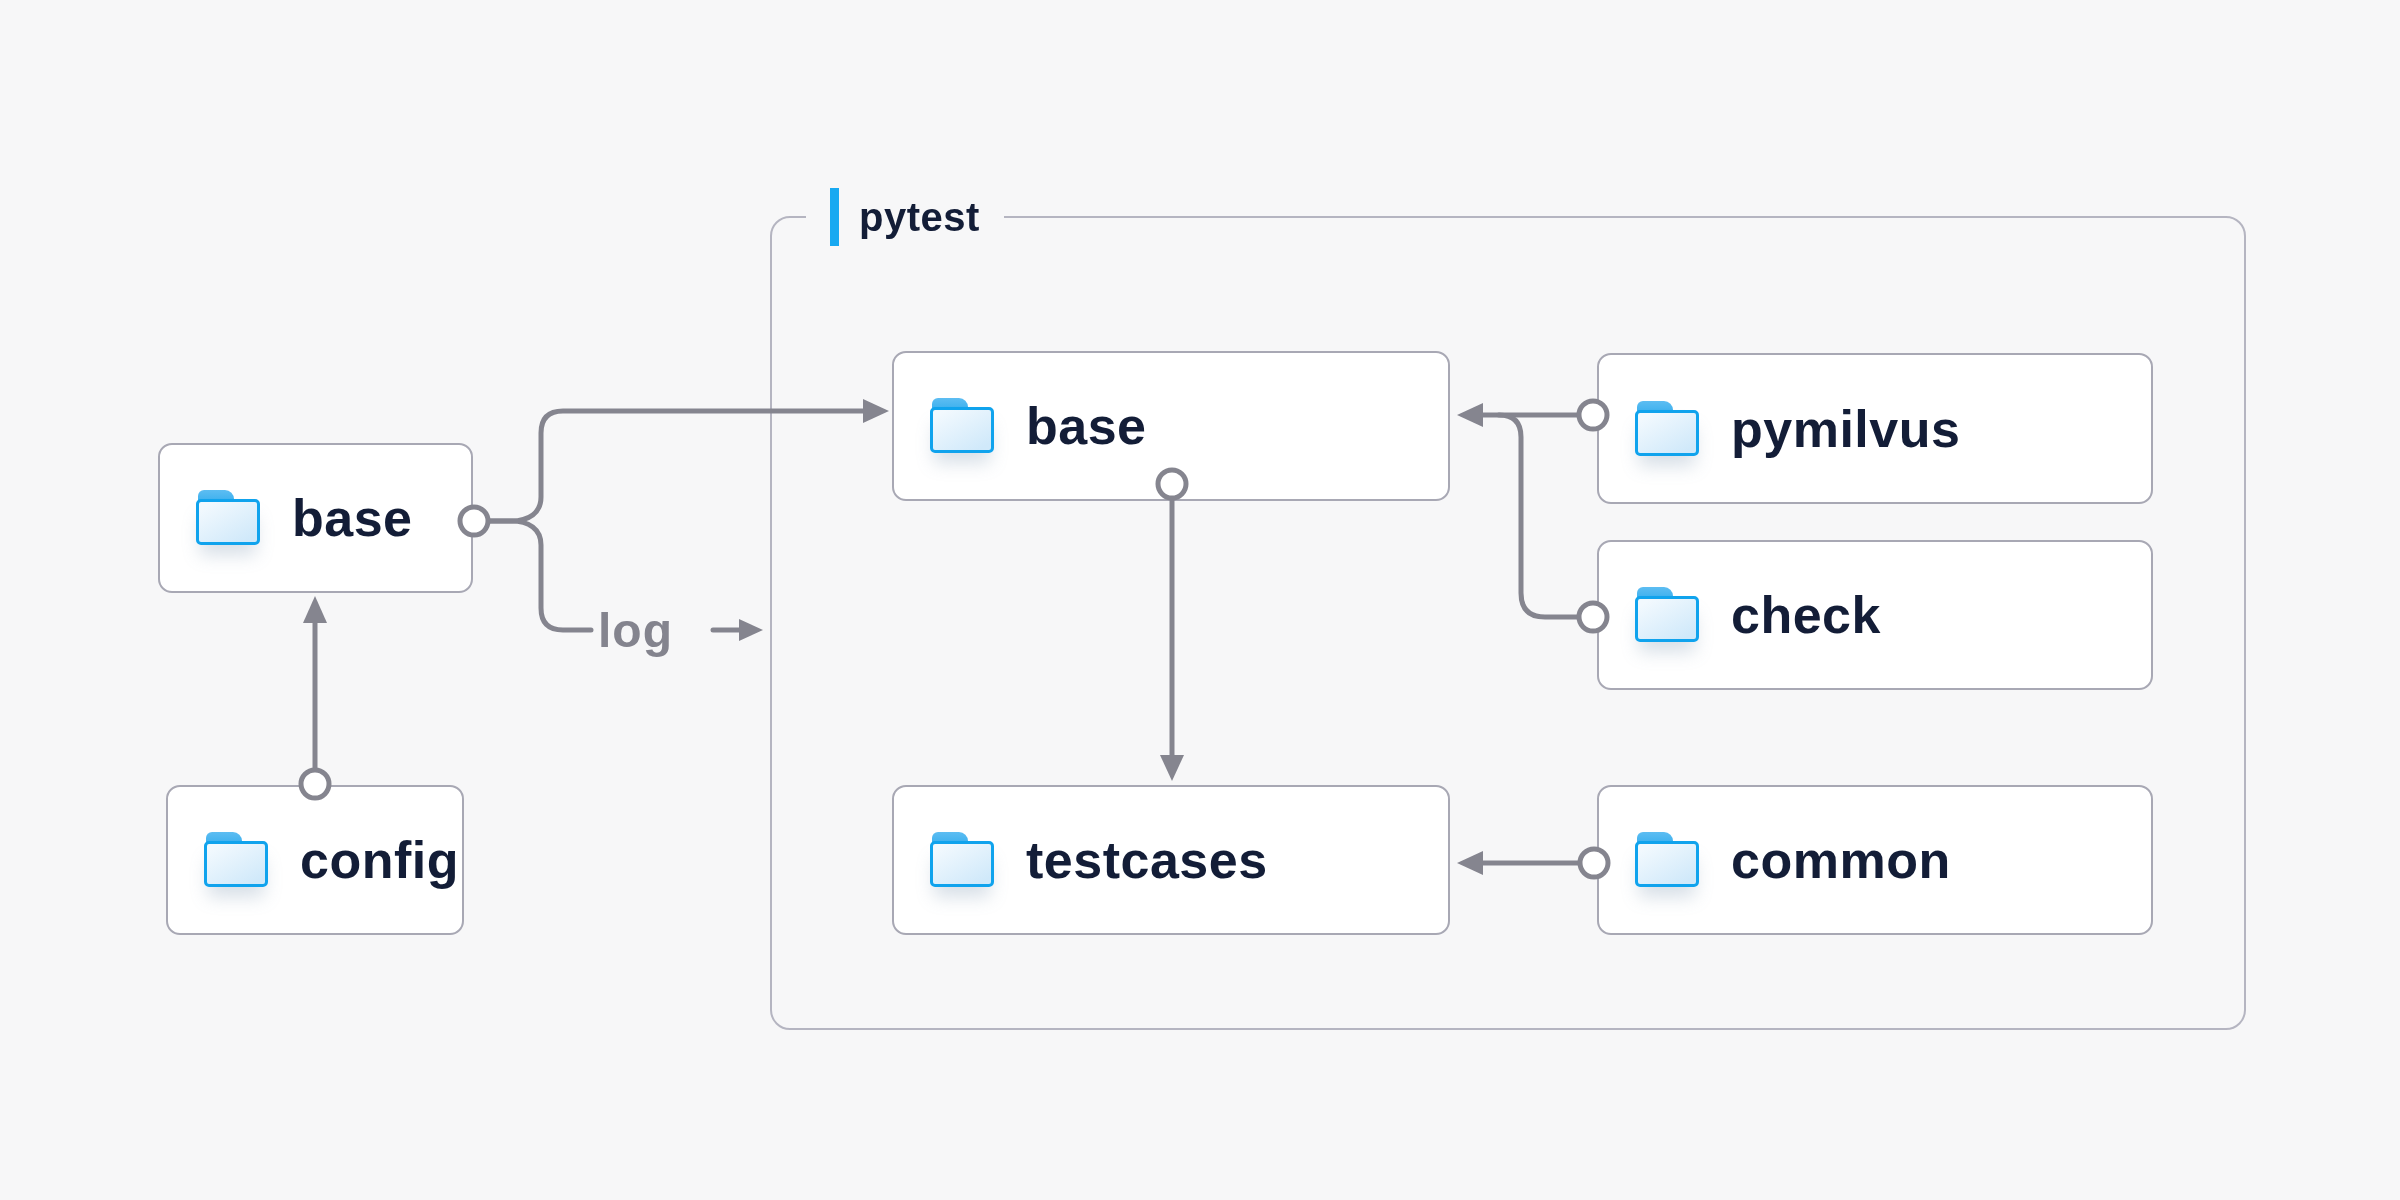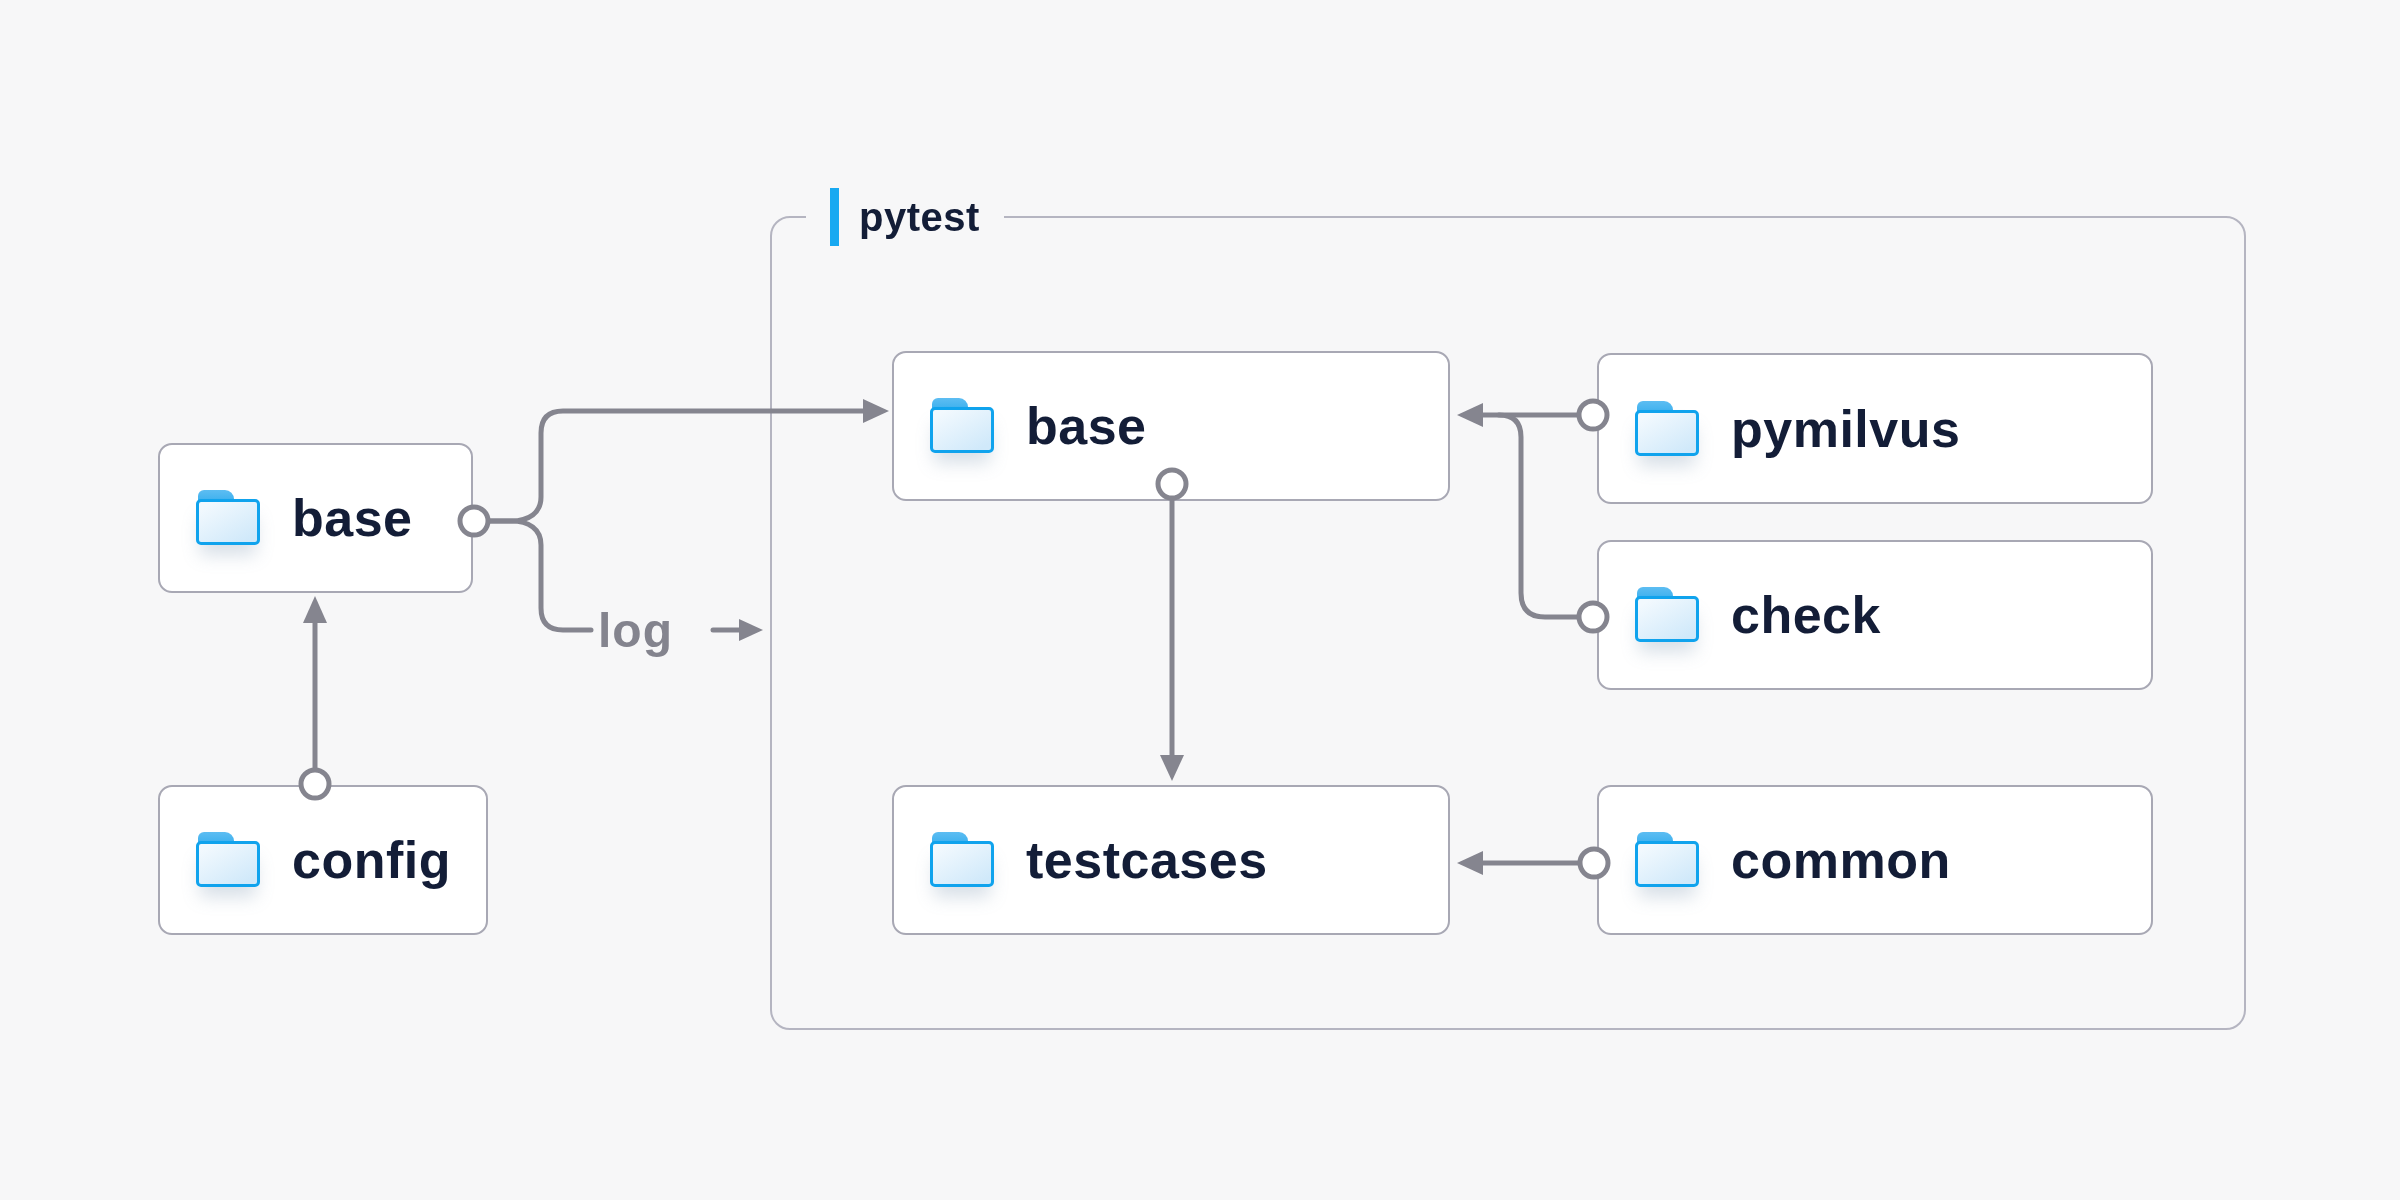--- a/index.html
+++ b/index.html
@@ -60,21 +60,21 @@
   </div>
 
   <div class="node" style="left:158px;top:443px;width:315px;height:150px;">
     <div class="folder">
         <div class="tab"></div>
         <div class="fbody"></div>
       </div>
     <div class="node-label">base</div>
   </div>
 
-  <div class="node" style="left:158px;top:785px;width:330px;height:150px;">
+  <div class="node" style="left:166px;top:785px;width:298px;height:150px;">
     <div class="folder">
         <div class="tab"></div>
         <div class="fbody"></div>
       </div>
     <div class="node-label">config</div>
   </div>
 
   <div class="node" style="left:892px;top:351px;width:558px;height:150px;">
     <div class="folder">
         <div class="tab"></div>

